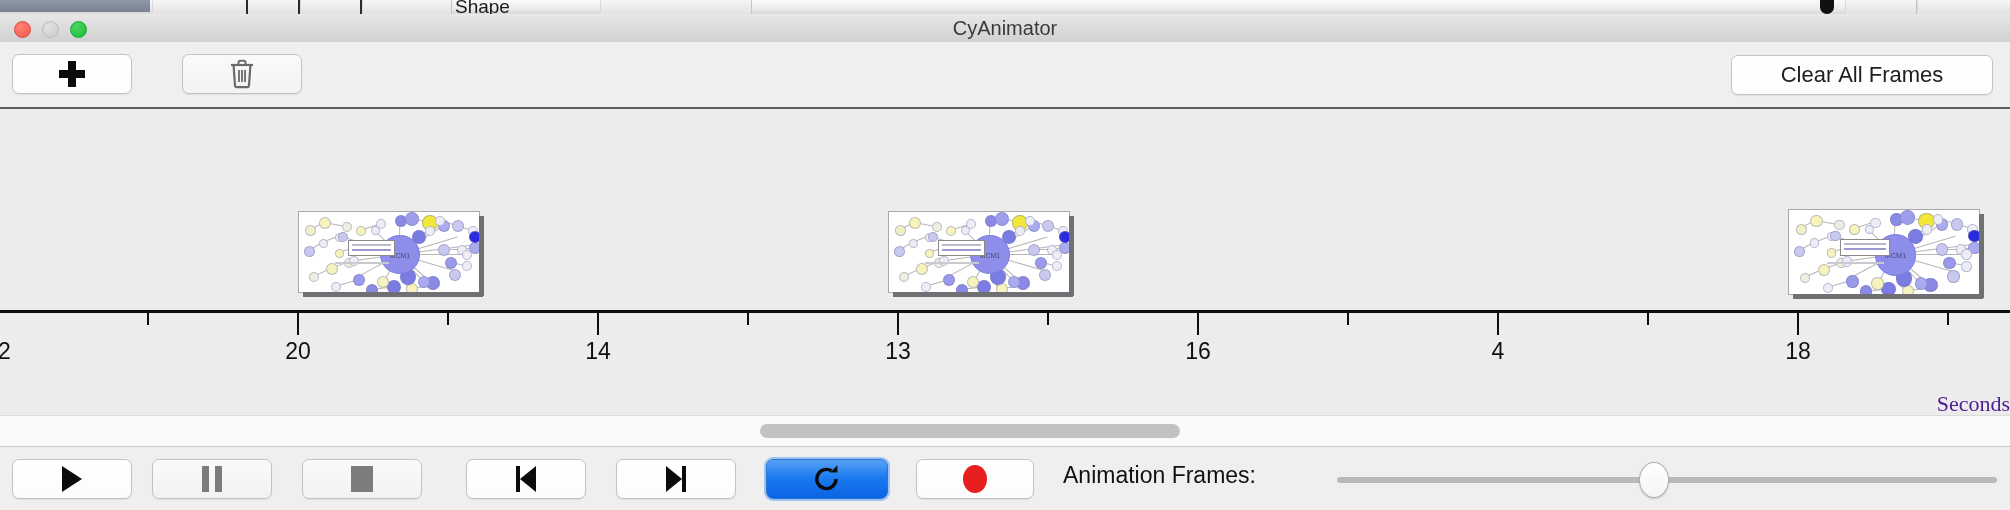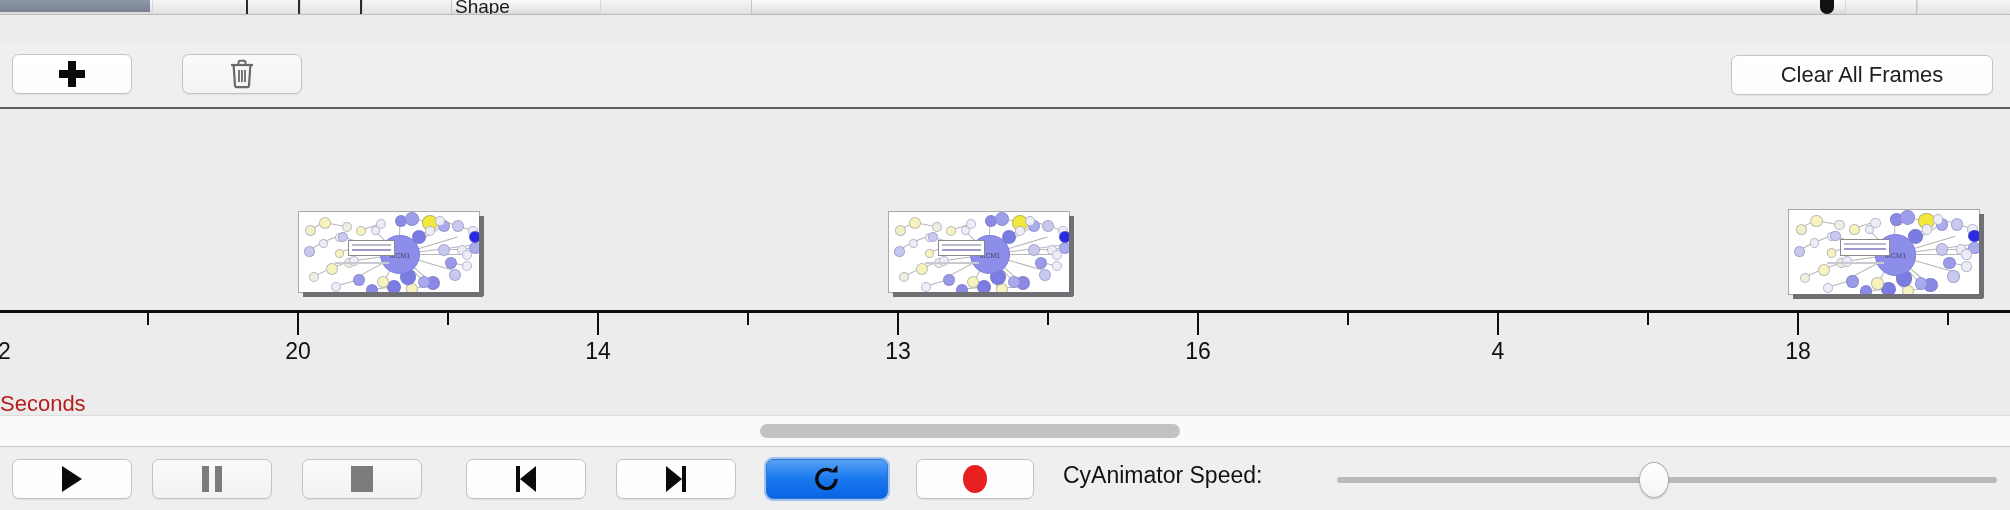--- a/index.html
+++ b/index.html
@@ -88,22 +88,22 @@
   .tip i.b{background:#9a9ad0;}
   .strip{position:absolute;height:2px;background:#c9c9d2;}
 
   
   .axis-line{position:absolute;left:0;width:2010px;height:3px;background:#0d0d0d;}
   .tick{position:absolute;width:2px;background:#0d0d0d;}
   .tick.major{height:22px;}
   .tick.minor{height:12px;}
   .tlabel{position:absolute;font-size:23px;color:#111;transform:translateX(-50%);
     white-space:nowrap;}
-  .axis-title{position:absolute;width:2010px;text-align:left;font-size:22px;
-    color:#b91c1c;}
+  .axis-title{position:absolute;width:2010px;text-align:right;font-size:22px;
+    color:#4c1d95;font-family:Liberation Serif, serif;}
 
   
   .scrollarea{position:absolute;left:0;top:415px;width:2010px;height:30px;
     background:#fafafa;border-top:1px solid #dcdcdc;border-bottom:1px solid #c6c6c6;}
   .scrollthumb{position:absolute;top:8px;height:14px;border-radius:7px;
     background:#c2c2c2;}
 
   
   .ctrlbar{position:absolute;left:0;top:446px;width:2010px;height:64px;
     background:#efefef;border-top:1px solid #c9c9c9;}
@@ -150,20 +150,28 @@
     <div class="bg-tab" style="left:600px;width:150px;"></div>
     <div class="bg-tab" style="left:1845px;width:70px;"></div>
     <div class="bg-tab" style="left:1917px;width:93px;"></div>
     <div class="bg-tick" style="left:246px;"></div>
     <div class="bg-tick" style="left:298px;"></div>
     <div class="bg-tick" style="left:360px;"></div>
     <div class="bg-blk" style="left:1820px;"></div>
     <div class="bg-shape-label">Shape</div>
   </div>
 
+  <div class="titlebar">
+    <div class="lights">
+      <div class="light l-close"></div>
+      <div class="light l-min"></div>
+      <div class="light l-max"></div>
+    </div>
+    <div class="wintitle">CyAnimator</div>
+  </div>
 
   <div class="toolbar"></div>
 
   <div class="btn btn-white" id="add-btn">
     <span class="plus"></span>
   </div>
 
   <div class="btn btn-grey" id="del-btn">
     <svg width="26" height="30" viewBox="0 0 26 30">
       <path d="M2 6 H24" stroke="#6a6a6a" stroke-width="2.2" fill="none"></path>
@@ -506,17 +514,17 @@
         <svg width="30" height="32" viewBox="0 0 30 32">
           <path d="M24 16 a9.6 9.6 0 1 1 -4.6 -8.2" stroke="#0b0b0b" stroke-width="3.4" fill="none" stroke-linecap="butt"></path>
           <path d="M25.4 2.2 L25.4 9.6 L18.2 9.6 Z" fill="#0b0b0b"></path>
         </svg>
       </div>
       <div class="cbtn" style="left: 916px; width: 118px;">
         <span class="ic-rec"></span>
       </div>
     </div>
 
-  <div class="speed-label">CyAnimator Speed:</div>
+  <div class="speed-label">Animation Frames:</div>
   <div class="slider-track" id="speed-track" style="left: 1337px; width: 660px;"></div>
   <div class="slider-thumb" id="speed-thumb" style="left: 1639px;"></div>
 
 </div>
 
 </body></html>

